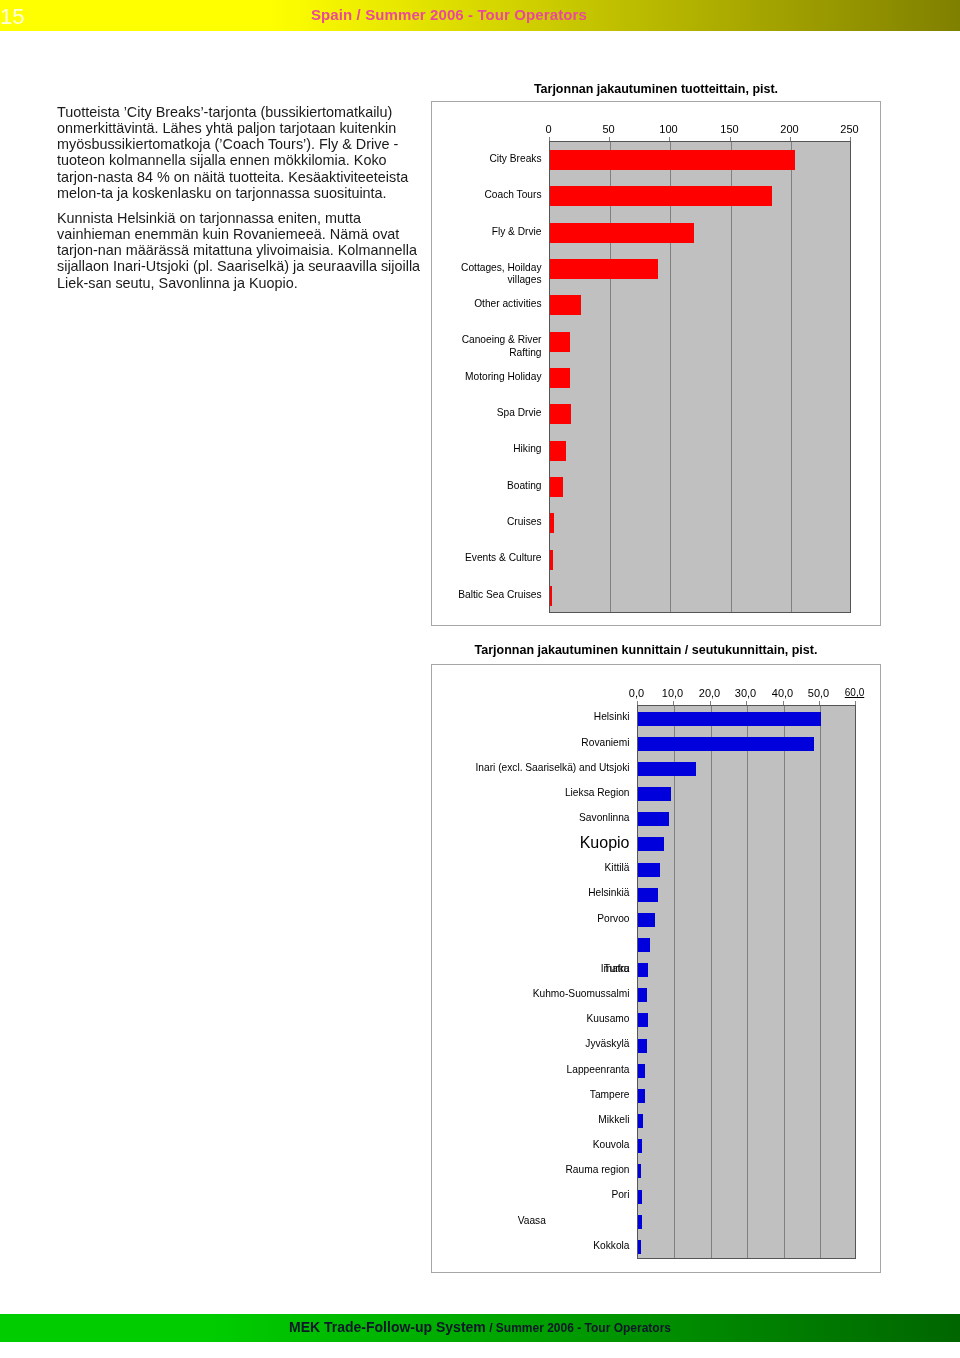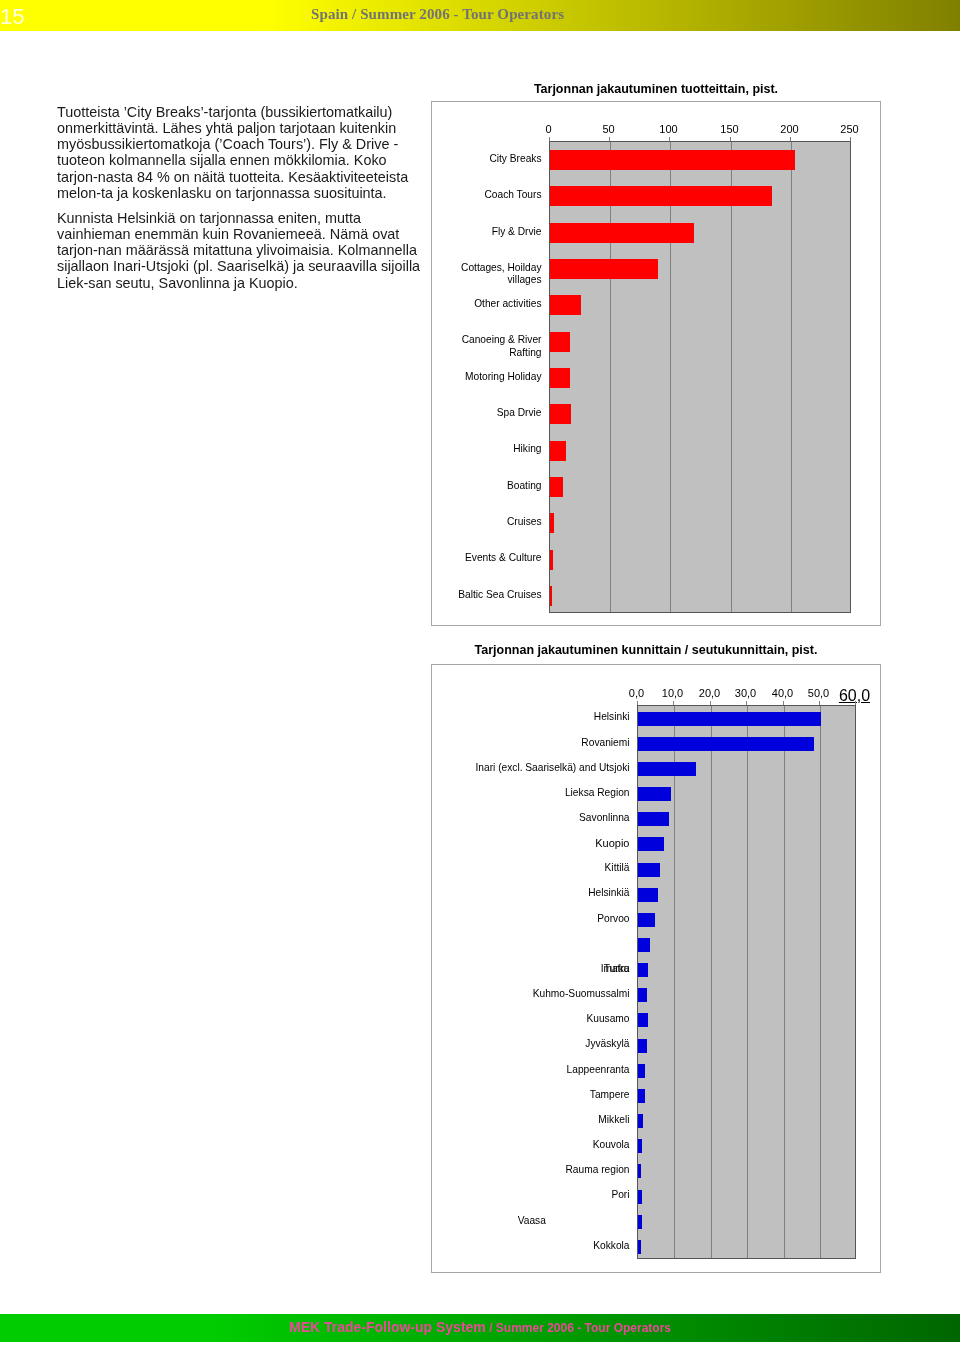--- a/index.html
+++ b/index.html
@@ -5,29 +5,29 @@
 <style>
   html,body{margin:0;padding:0;}
   body{width:960px;height:1358px;background:#fff;font-family:"Liberation Sans",sans-serif;
        -webkit-font-smoothing:antialiased;overflow:hidden;position:relative;}
   .page{position:relative;width:960px;height:1358px;}
 
   
   .hdr{position:absolute;left:0;top:0;width:960px;height:31px;
        background:linear-gradient(to right,#ffff00 0%,#ffff00 28%,#808000 100%);}
   .hdr-title{position:absolute;left:311px;top:6px;font-size:15px;font-weight:bold;
-             color:#737373;letter-spacing:0.1px;white-space:nowrap;font-family:Liberation Serif, serif;}
+             color:#ec4899;letter-spacing:0.1px;white-space:nowrap;}
   .hdr-page{position:absolute;left:0;top:4px;width:952px;text-align:left;
             font-size:22px;color:#ffffe0;font-weight:normal;}
 
   
   .ftr{position:absolute;left:0;top:1314px;width:960px;height:28px;
        background:linear-gradient(to right,#00cc00 0%,#00cc00 22%,#006600 100%);}
   .ftr-text{position:absolute;left:0;top:1319px;width:960px;text-align:center;
-            font-size:14px;font-weight:bold;color:#ec4899;white-space:nowrap;}
+            font-size:14px;font-weight:bold;color:#0f172a;white-space:nowrap;}
   .ftr-text .small{font-size:12px;}
 
   
   .bodytext{position:absolute;left:57px;top:103.5px;width:369px;
             font-size:14.4px;line-height:16.25px;color:#1a1a1a;text-align:left;}
   .bodytext p{margin:0 0 8.5px 0;}
 
   
   .chart{position:absolute;border:1px solid #a6a6a6;background:#fff;}
   .chart-title{position:absolute;text-align:center;font-weight:bold;color:#000;white-space:nowrap;}
@@ -128,21 +128,21 @@
         <div class="bar" style="left: 0px; top: 458px; width: 3.63833px; height: 14px; background: rgb(0, 0, 221);"></div>
         <div class="bar" style="left: 0px; top: 484px; width: 4.00217px; height: 14px; background: rgb(0, 0, 221);"></div>
         <div class="bar" style="left: 0px; top: 509px; width: 4.00217px; height: 14px; background: rgb(0, 0, 221);"></div>
         <div class="bar" style="left: 0px; top: 534px; width: 3.2745px; height: 14px; background: rgb(0, 0, 221);"></div>
       </div>
       <div class="cat" style="font-size: 10.2px; line-height: 12.4px; right: 250.5px; width: 195.5px; top: 46.3795px; white-space: normal;">Helsinki</div>
       <div class="cat" style="font-size: 10.2px; line-height: 12.4px; right: 250.5px; width: 195.5px; top: 71.5386px; white-space: normal;">Rovaniemi</div>
       <div class="cat" style="font-size: 10.2px; line-height: 12.4px; right: 250.5px; width: 195.5px; top: 96.6977px; white-space: normal;">Inari (excl. Saariselkä) and Utsjoki</div>
       <div class="cat" style="font-size: 10.2px; line-height: 12.4px; right: 250.5px; width: 195.5px; top: 121.857px; white-space: normal;">Lieksa Region</div>
       <div class="cat" style="font-size: 10.2px; line-height: 12.4px; right: 250.5px; width: 195.5px; top: 147.016px; white-space: normal;">Savonlinna</div>
-      <div class="cat" style="font-size: 11px; line-height: 12.4px; right: 250.5px; width: 195.5px; top: 172.175px; white-space: normal;">Kuopio</div>
+      <div class="cat" style="font-size: 16px; line-height: 12.4px; right: 250.5px; width: 195.5px; top: 172.175px; white-space: normal;">Kuopio</div>
       <div class="cat" style="font-size: 10.2px; line-height: 12.4px; right: 250.5px; width: 195.5px; top: 197.334px; white-space: normal;">Kittilä</div>
       <div class="cat" style="font-size: 10.2px; line-height: 12.4px; right: 250.5px; width: 195.5px; top: 222.493px; white-space: normal;">Helsinkiä</div>
       <div class="cat" style="font-size: 10.2px; line-height: 12.4px; right: 250.5px; width: 195.5px; top: 247.652px; white-space: normal;">Porvoo</div>
       <div class="cat" style="font-size: 10.2px; line-height: 12.4px; right: 250.5px; width: 195.5px; top: 272.811px; white-space: normal; margin-top: 25px;">Turku</div>
       <div class="cat" style="font-size: 10.2px; line-height: 12.4px; right: 250.5px; width: 195.5px; top: 297.97px; white-space: normal; text-align: right;">Imatra</div>
       <div class="cat" style="font-size: 10.2px; line-height: 12.4px; right: 250.5px; width: 195.5px; top: 323.13px; white-space: normal;">Kuhmo-Suomussalmi</div>
       <div class="cat" style="font-size: 10.2px; line-height: 12.4px; right: 250.5px; width: 195.5px; top: 348.289px; white-space: normal;">Kuusamo</div>
       <div class="cat" style="font-size: 10.2px; line-height: 12.4px; right: 250.5px; width: 195.5px; top: 373.448px; white-space: normal;">Jyväskylä</div>
       <div class="cat" style="font-size: 10.2px; line-height: 12.4px; right: 250.5px; width: 195.5px; top: 398.607px; white-space: normal;">Lappeenranta</div>
       <div class="cat" style="font-size: 10.2px; line-height: 12.4px; right: 250.5px; width: 195.5px; top: 423.766px; white-space: normal;">Tampere</div>
@@ -157,20 +157,20 @@
       <div class="xtick" style="font-size: 11px; left: 210.5px; width: 60px; top: 22px;">10,0</div>
       <div class="tickmark" style="left: 240.5px; top: 36px; width: 1px; height: 4px;"></div>
       <div class="xtick" style="font-size: 11px; left: 247.5px; width: 60px; top: 22px;">20,0</div>
       <div class="tickmark" style="left: 277.5px; top: 36px; width: 1px; height: 4px;"></div>
       <div class="xtick" style="font-size: 11px; left: 283.5px; width: 60px; top: 22px;">30,0</div>
       <div class="tickmark" style="left: 313.5px; top: 36px; width: 1px; height: 4px;"></div>
       <div class="xtick" style="font-size: 11px; left: 320.5px; width: 60px; top: 22px;">40,0</div>
       <div class="tickmark" style="left: 350.5px; top: 36px; width: 1px; height: 4px;"></div>
       <div class="xtick" style="font-size: 11px; left: 356.5px; width: 60px; top: 22px;">50,0</div>
       <div class="tickmark" style="left: 386.5px; top: 36px; width: 1px; height: 4px;"></div>
-      <div class="xtick" style="font-size: 16px; left: 392.5px; width: 60px; top: 22px; text-decoration: underline;">60,0</div>
+      <div class="xtick" style="font-size: 10px; left: 392.5px; width: 60px; top: 22px; text-decoration: underline;">60,0</div>
       <div class="tickmark" style="left: 422.5px; top: 36px; width: 1px; height: 4px;"></div>
     </div>
 
   <div class="ftr"></div>
   <div class="ftr-text"><span class="brand">MEK Trade-Follow-up System</span><span class="small"> / </span><span class="small">Summer 2006 - Tour Operators</span></div>
 
 </div>
 
 </body></html>

